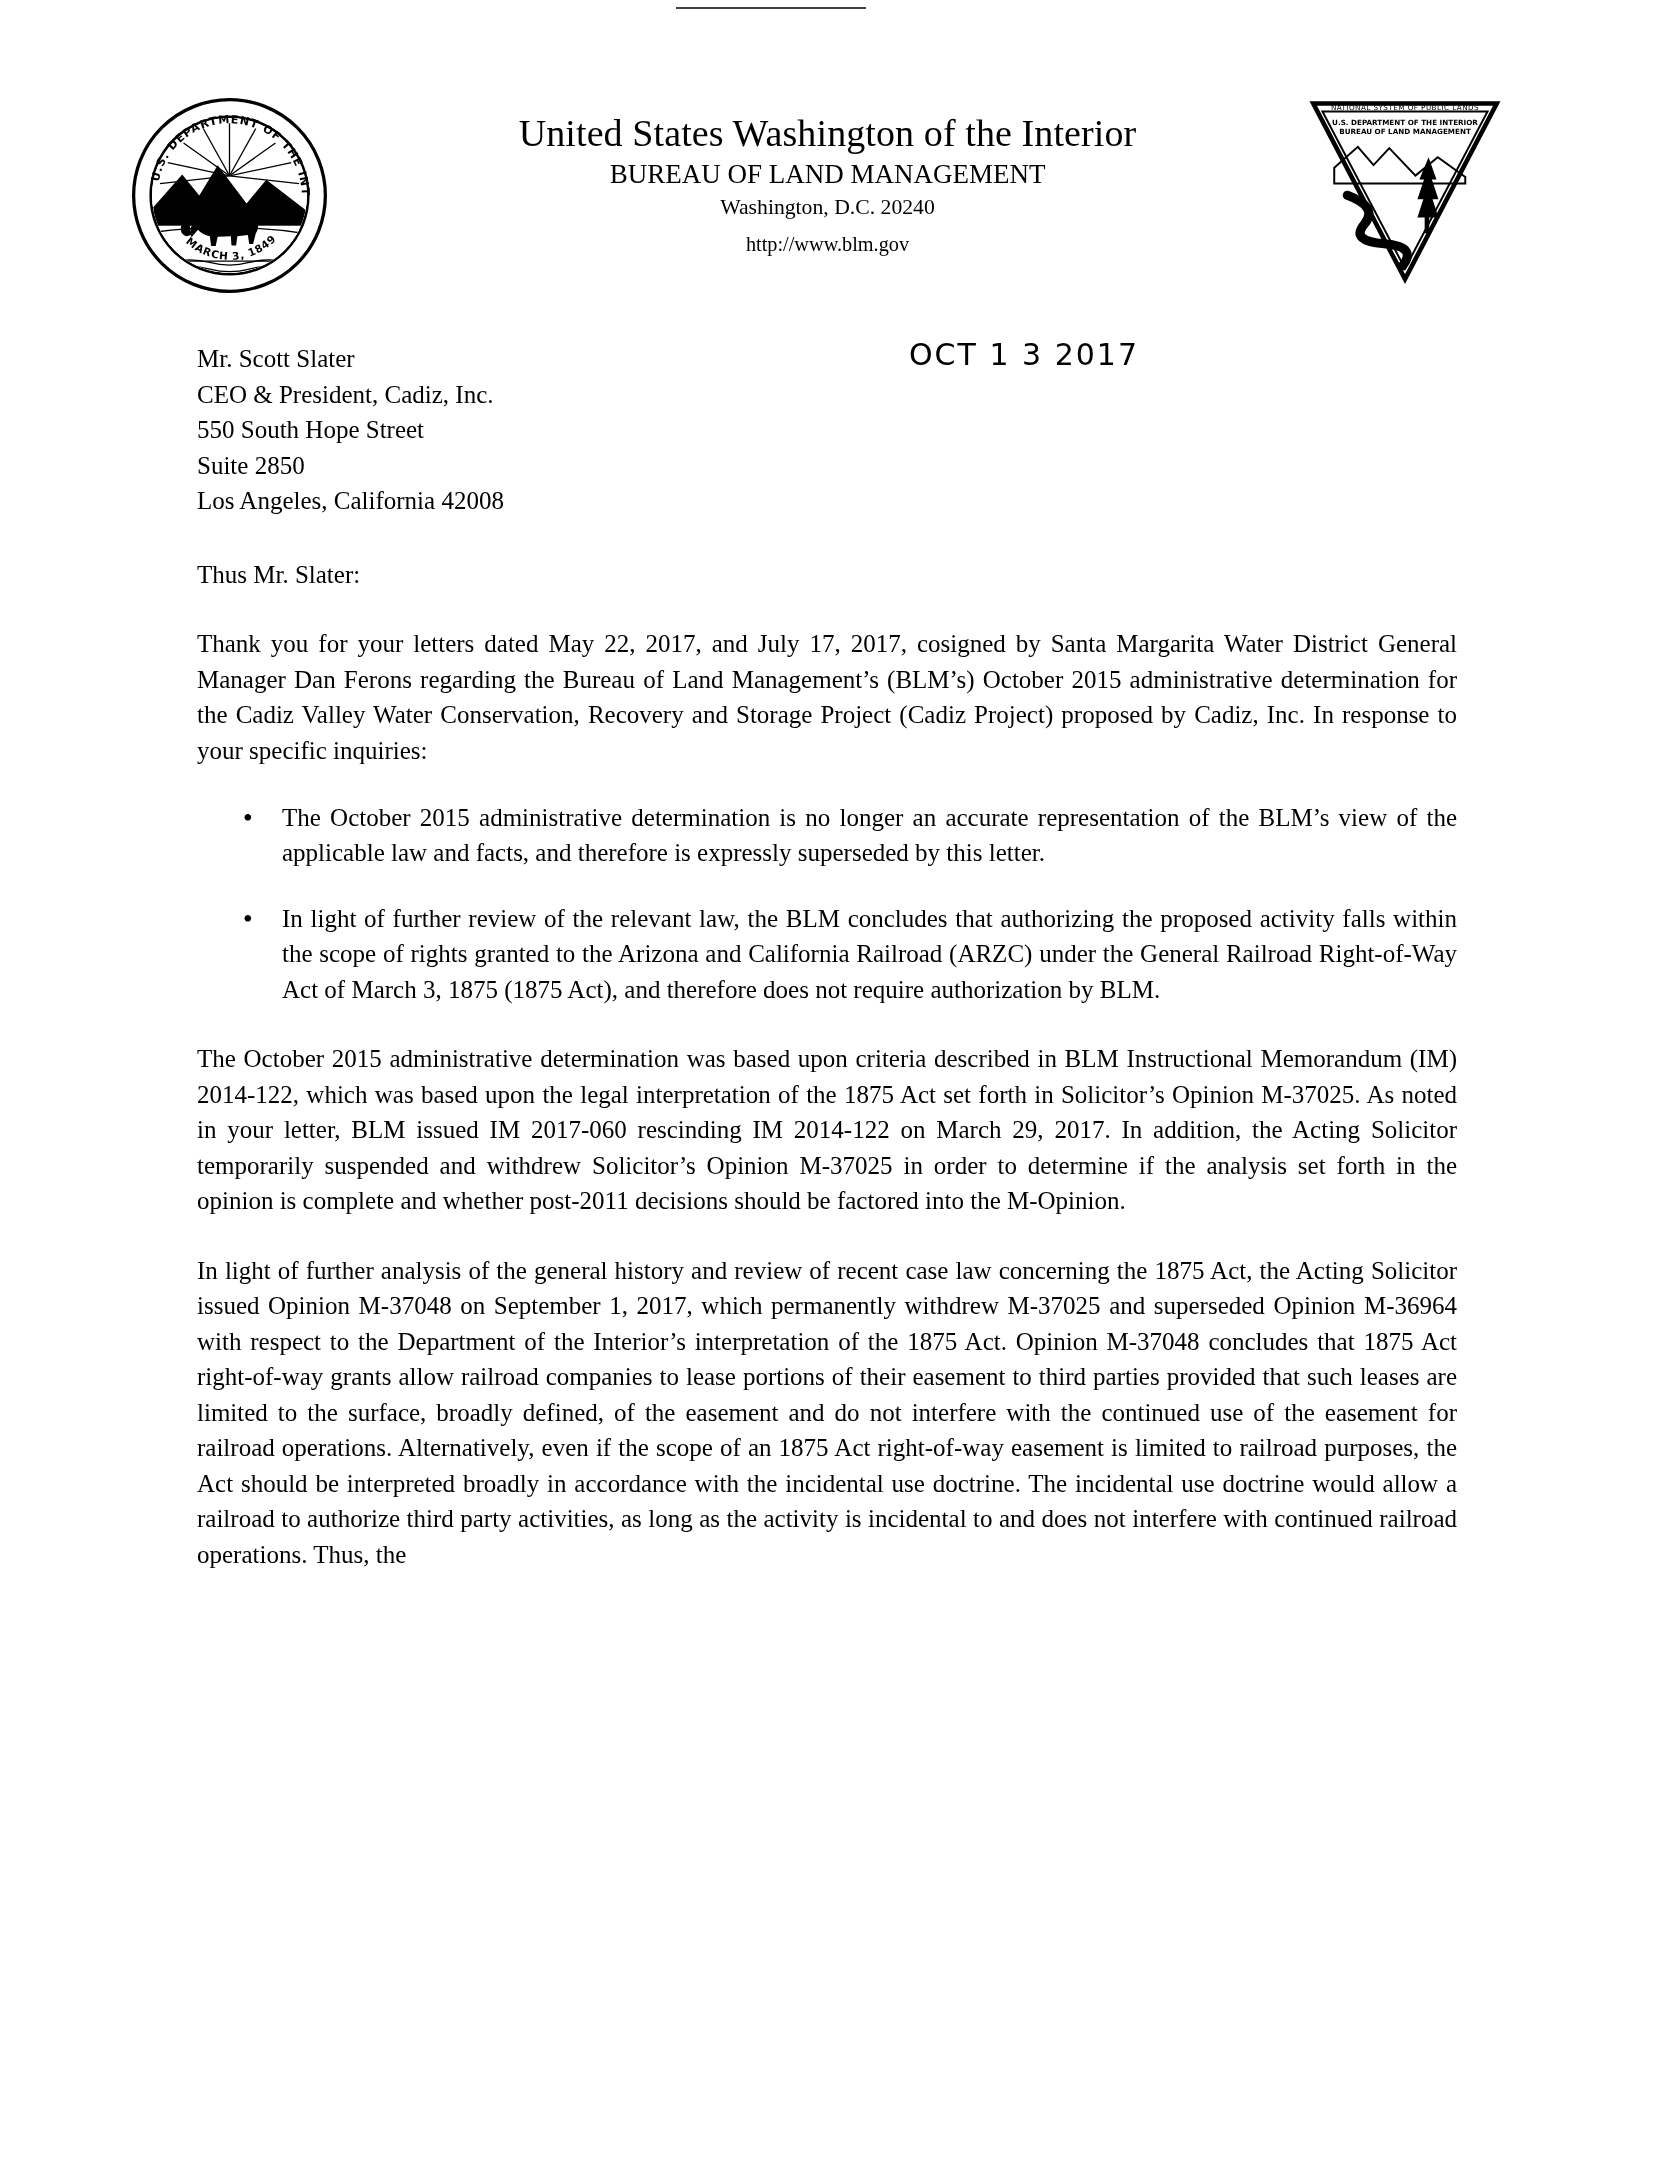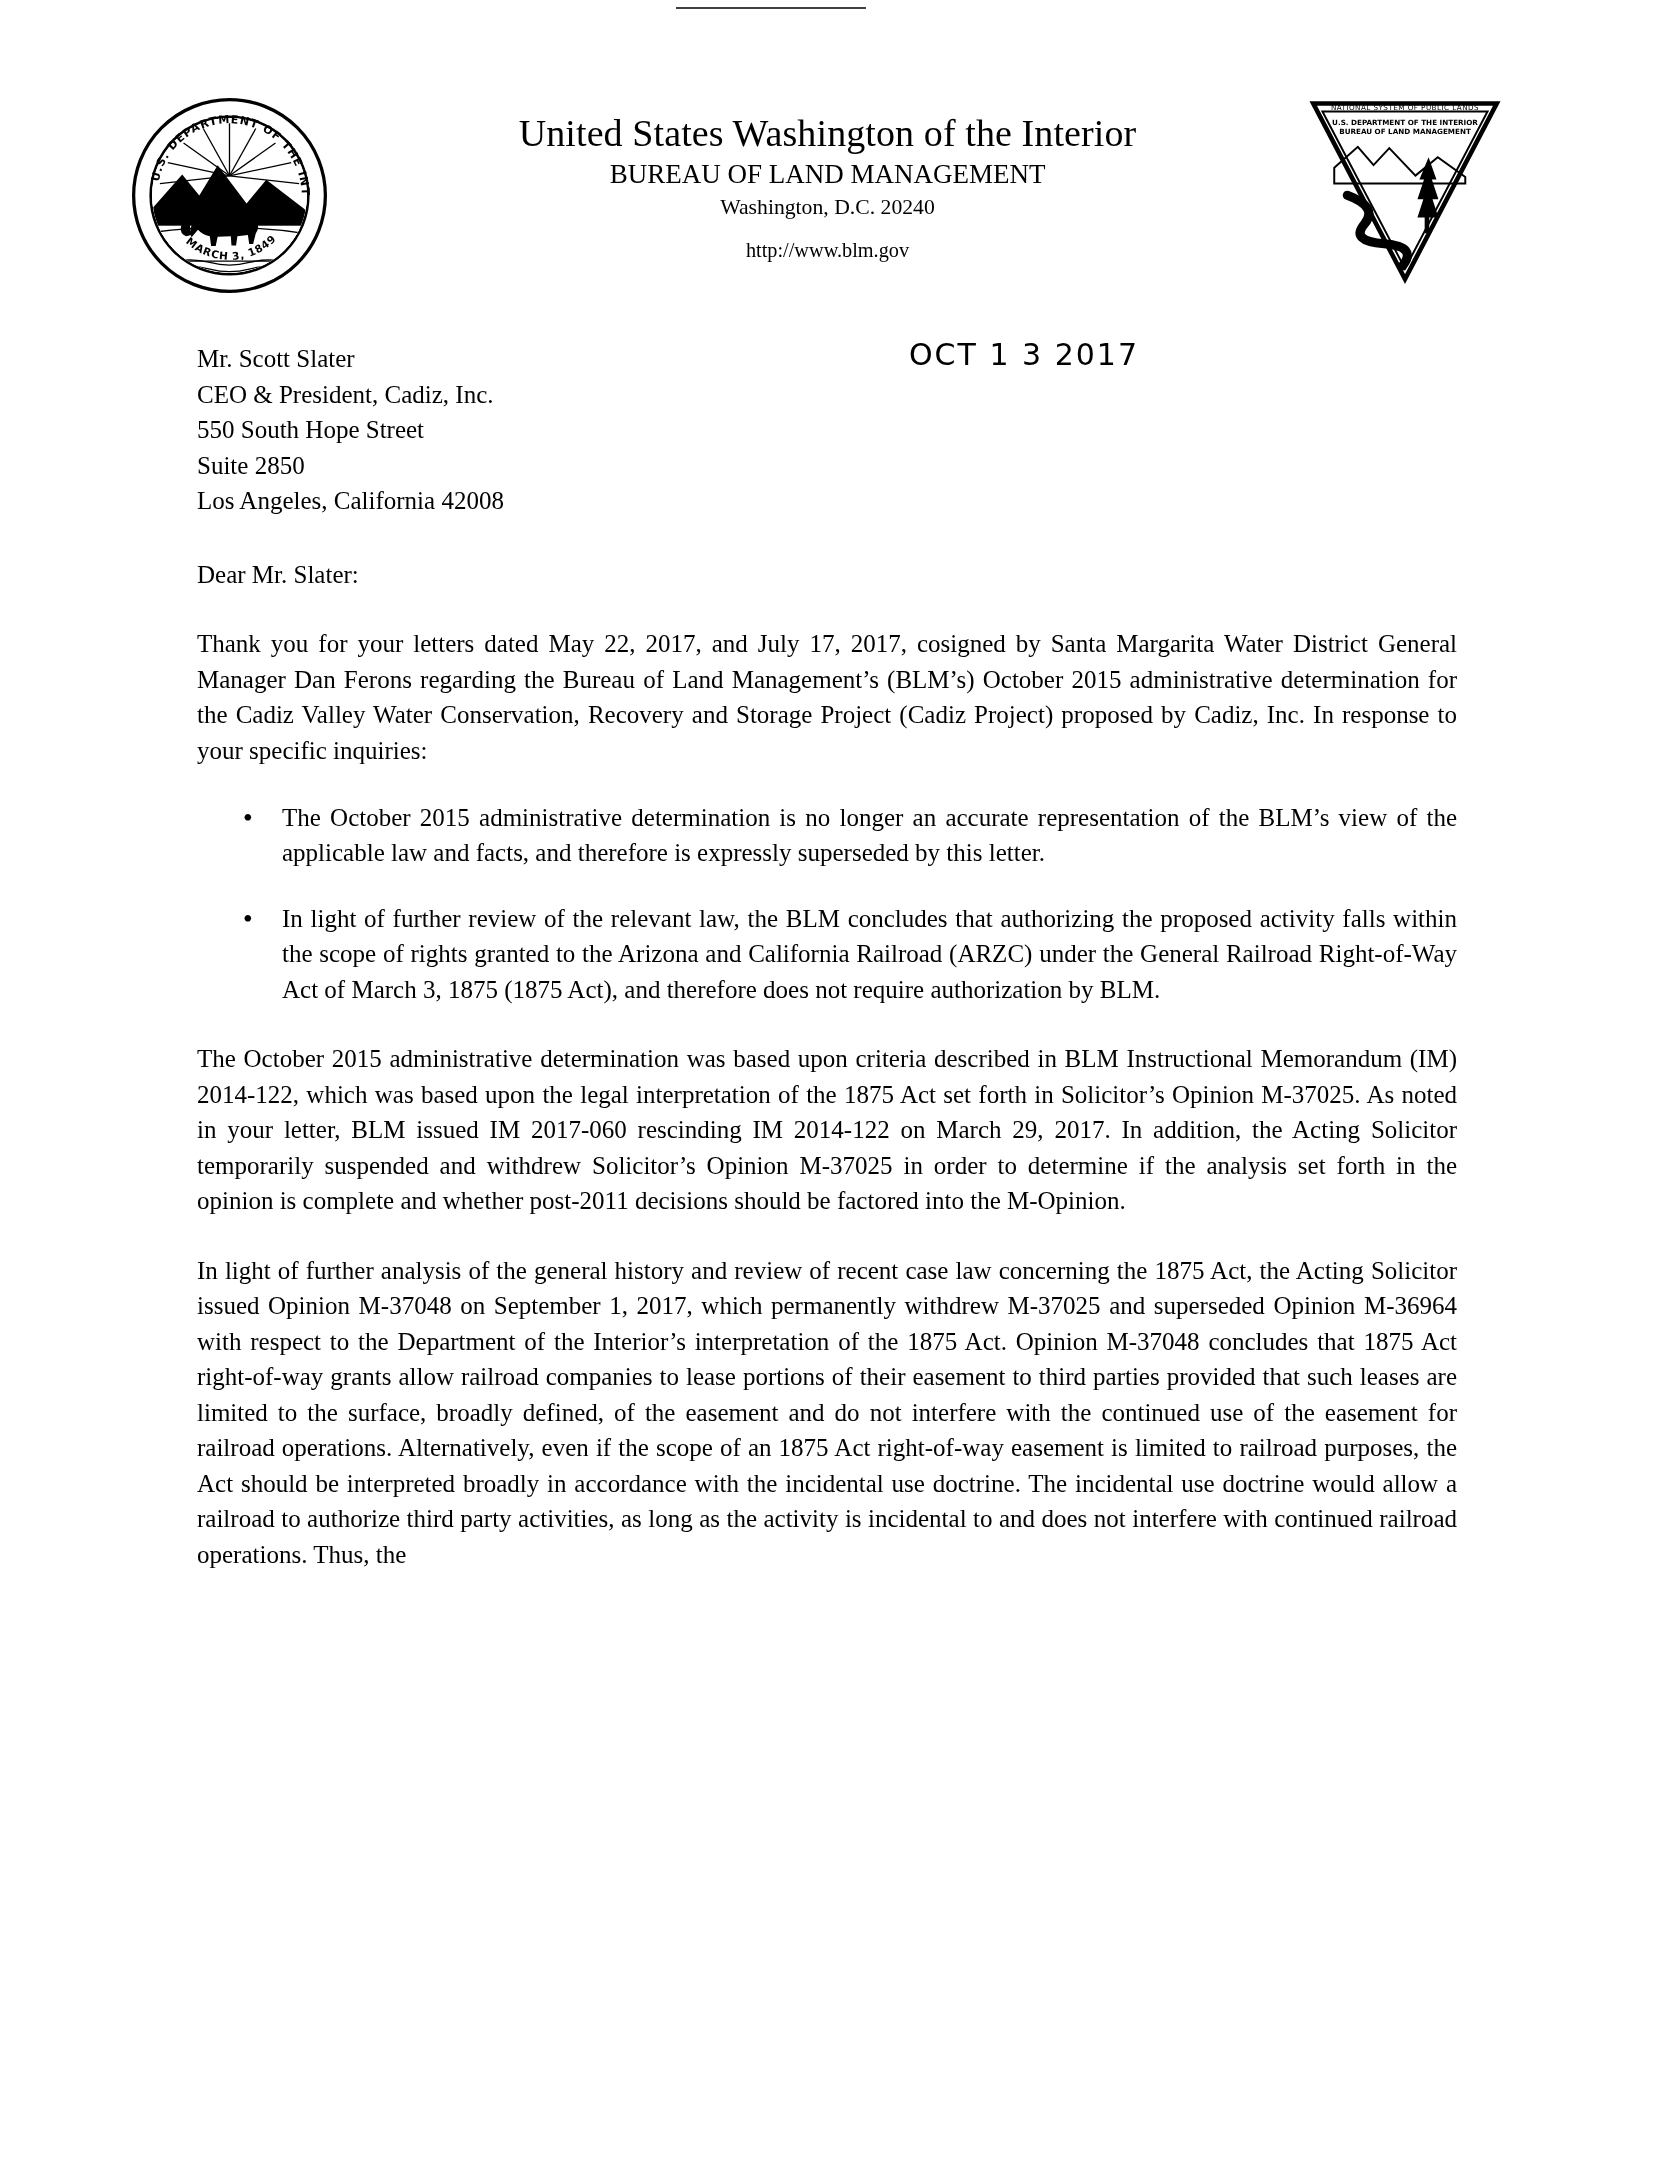--- a/index.html
+++ b/index.html
@@ -69,21 +69,21 @@
     margin-top: 3.9px;
   }
   .masthead .line3 {
     font-size: 21.7px;
     line-height: 1.28;
     margin-top: 2.6px;
   }
   .masthead .line4 {
     font-size: 20.3px;
     line-height: 1.28;
-    margin-top: 16px;
+    margin-top: 10px;
   }
   
   .content {
     position: absolute;
     left: 197px;
     top: 341px;
     width: 1260px;
     font-size: 25px;
     line-height: 1.42;
   }
@@ -218,21 +218,21 @@
     <div class="datestamp">OCT 1 3 2017</div>
 
     <div class="addressee">
       <div>Mr. Scott Slater</div>
       <div>CEO &amp; President, Cadiz, Inc.</div>
       <div>550 South Hope Street</div>
       <div>Suite 2850</div>
       <div>Los Angeles, California 42008</div>
     </div>
 
-    <div class="salutation">Dear Mr. Slater:</div>
+    <div class="salutation">Thus Mr. Slater:</div>
 
     <p class="para">Thank you for your letters dated May 22, 2017, and July 17, 2017, cosigned by Santa Margarita Water District General Manager Dan Ferons regarding the Bureau of Land Management’s (BLM’s) October 2015 administrative determination for the Cadiz Valley Water Conservation, Recovery and Storage Project (Cadiz Project) proposed by Cadiz, Inc.  In response to your specific inquiries:</p>
 
     <ul class="bullets">
       <li>The October 2015 administrative determination is no longer an accurate representation of the BLM’s view of the applicable law and facts, and therefore is expressly superseded by this letter.</li>
       <li>In light of further review of the relevant law, the BLM concludes that authorizing the proposed activity falls within the scope of rights granted to the Arizona and California Railroad (ARZC) under the General Railroad Right-of-Way Act of March 3, 1875 (1875 Act), and therefore does not require authorization by BLM.</li>
     </ul>
 
     <p class="para">The October 2015 administrative determination was based upon criteria described in BLM Instructional Memorandum (IM) 2014-122, which was based upon the legal interpretation of the 1875 Act set forth in Solicitor’s Opinion M-37025.  As noted in your letter, BLM issued IM 2017-060 rescinding IM 2014-122 on March 29, 2017.  In addition, the Acting Solicitor temporarily suspended and withdrew Solicitor’s Opinion M-37025 in order to determine if the analysis set forth in the opinion is complete and whether post-2011 decisions should be factored into the M-Opinion.</p>
 

